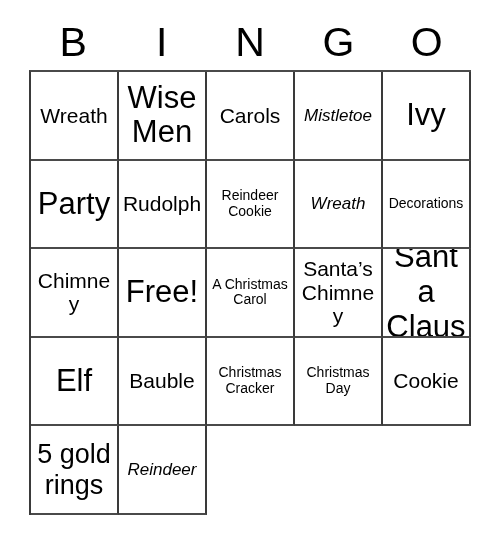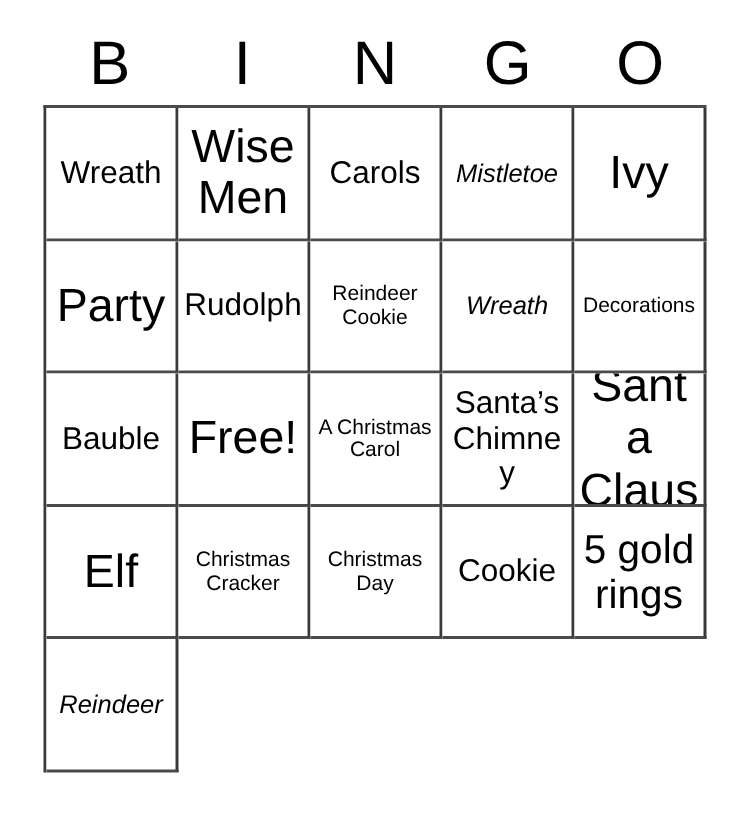--- a/index.html
+++ b/index.html
@@ -127,37 +127,40 @@
         <span class="fs-xs">Reindeer Cookie</span>
       </div>
     <div class="cell">
         <span class="fs-sm">Wreath</span>
       </div>
 
     <div class="cell">
         <span class="fs-xs">Decorations</span>
       </div>
     <div class="cell">
-        <span class="fs-md">Bauble</span>
+        <span class="fs-md">Chimney</span>
       </div>
     <div class="cell">
         <span class="fs-xl">Free!</span>
       </div>
     <div class="cell">
         <span class="fs-xs">A Christmas Carol</span>
       </div>
     <div class="cell">
         <span class="fs-md">Santa’s Chimney</span>
       </div>
 
     <div class="cell">
         <span class="fs-xl">Santa Claus</span>
       </div>
     <div class="cell">
         <span class="fs-xl">Elf</span>
+      </div>
+    <div class="cell">
+        <span class="fs-md">Bauble</span>
       </div>
     <div class="cell">
         <span class="fs-xs">Christmas Cracker</span>
       </div>
 
     <div class="cell">
         <span class="fs-xs">Christmas Day</span>
       </div>
     <div class="cell">
         <span class="fs-md">Cookie</span>

